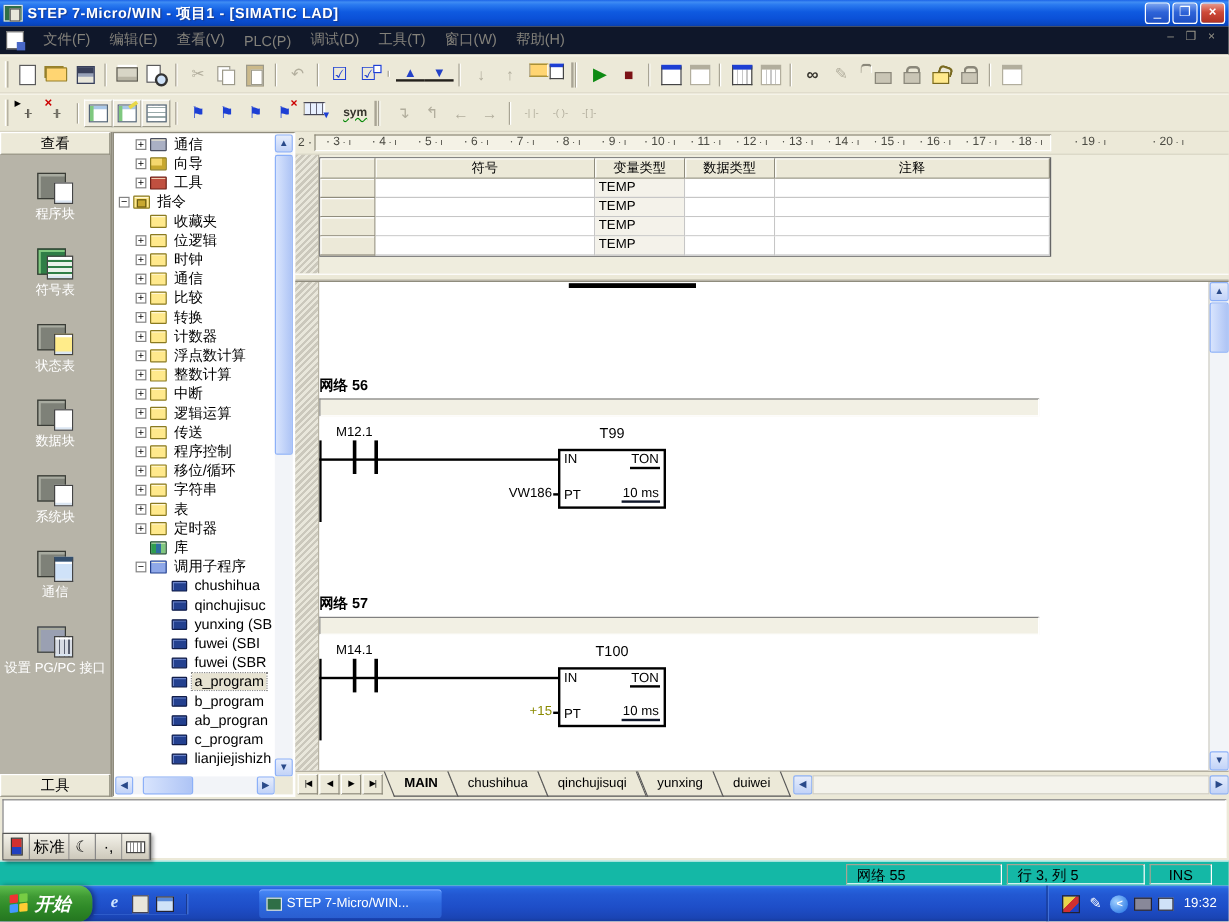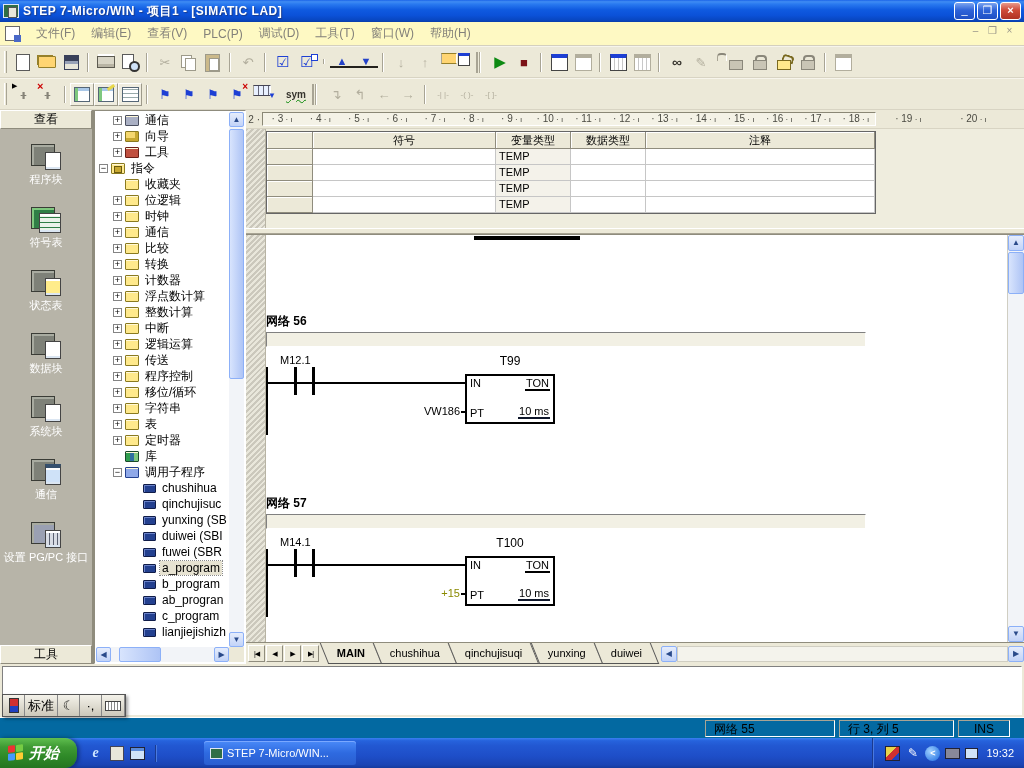--- a/index.html
+++ b/index.html
@@ -10,21 +10,21 @@
 .titlebar{height:22px;display:flex;align-items:center;padding:0 3px;
  background:linear-gradient(180deg,#1c64e8 0%,#3f8cf3 8%,#2a7af0 18%,#0f5ae0 45%,#0b51d8 70%,#0846c0 92%,#0a3da8 100%);color:#fff}
 .titlebar .appico{width:16px;height:14px;margin-right:4px;background:#2f6e46;border:1px solid #dfe6f5;position:relative;flex:none}
 .titlebar .appico::after{content:"";position:absolute;right:1px;top:2px;width:7px;height:9px;background:#e8e6da;border:1px solid #555}
 .title-text{font-weight:bold;font-size:12px;letter-spacing:.5px;text-shadow:1px 1px 1px #1a3c8c;white-space:nowrap;overflow:hidden;flex:1}
 .winbtn{width:21px;height:18px;margin-left:2px;border:1px solid #fff;border-radius:3px;color:#fff;font-size:11px;line-height:15px;text-align:center;flex:none;
  background:linear-gradient(180deg,#7ba4f0,#2e63d8 45%,#1e4fc4)}
 .winbtn.close{background:linear-gradient(180deg,#e89a8c,#ce4a38 45%,#b03224);font-weight:bold}
 
 
-.menubar{height:24px;display:flex;align-items:center;background:#fef9c3;border-bottom:1px solid #d4d0bf;padding-left:3px}
+.menubar{height:24px;display:flex;align-items:center;background:#0f172a;border-bottom:1px solid #d4d0bf;padding-left:3px}
 .menubar .docico{width:15px;height:15px;background:#fff;border:1px solid #6a6a6a;margin:0 8px 0 2px;position:relative;flex:none}
 .menubar .docico::after{content:"";position:absolute;right:-2px;bottom:-2px;width:7px;height:7px;background:#4968c8}
 .menu-item{padding:2px 8px;color:#83817a;white-space:nowrap}
 .mdi-controls{margin-left:auto;display:flex;padding-right:6px}
 .mdi-btn{width:17px;height:15px;text-align:center;color:#9a978a;font-size:10px;line-height:14px}
 
 
 .tbar{height:32px;display:flex;align-items:center;background:#ece9d8;border-top:1px solid #f7f5ec;border-bottom:1px solid #d8d4c3;padding-left:2px}
 .grip{width:3px;height:22px;border-left:1px solid #fff;border-right:1px solid #a8a494;margin:0 4px 0 2px;flex:none}
 .tb{width:24px;height:23px;display:flex;align-items:center;justify-content:center;position:relative;font-size:13px;color:#35332c;flex:none}
@@ -180,35 +180,35 @@
 .tab-hsb .track{flex:1;height:16px;background:#f4f3ec;border:1px solid #d0cec2}
 .tab-hsb .sb-btn{width:16px;height:16px}
 
 
 .outputwin{height:53px;background:#ece9d8;padding:2px;flex:none}
 .outputinner{height:100%;background:#fff;border:1px solid;border-color:#808080 #fff #fff #808080}
 .imebar{position:absolute;left:2px;top:694px;height:23px;display:flex;background:#d8d4c8;border:1px solid #555;box-shadow:2px 2px 3px rgba(0,0,0,.35)}
 .imeseg{min-width:22px;padding:0 3px;display:flex;align-items:center;justify-content:center;border-right:1px solid #888;background:linear-gradient(180deg,#f4f2ea,#ccc8ba);font-size:13px}
 .imelogo{width:10px;height:15px;background:linear-gradient(180deg,#d03030 0 50%,#2040c0 50%);border:1px solid #333}
 .imekbd{width:16px;height:10px;background:repeating-linear-gradient(90deg,#fff 0 2px,#888 2px 3px);border:1px solid #444}
-.statusbar{height:21px;background:#0369a1;border-top:1px solid #fff;display:flex;align-items:center;justify-content:flex-end;padding:0 14px;gap:4px}
+.statusbar{height:21px;background:#14b8a6;border-top:1px solid #fff;display:flex;align-items:center;justify-content:flex-end;padding:0 14px;gap:4px}
 .scell{height:17px;line-height:16px;padding:0 8px;border:1px solid;border-color:#a8a494 #fff #fff #a8a494;font-size:12px}
 .scell.c1{width:130px}.scell.c2{width:115px}.scell.c3{width:52px;text-align:center}
 .taskbar{height:30px;background:linear-gradient(180deg,#3a80f0 0%,#2663dd 9%,#2258d2 25%,#1e4ec8 60%,#1a44b4 90%,#153a9c 100%);display:flex;align-items:center;color:#fff}
 .startbtn{height:30px;padding:0 18px 0 8px;display:flex;align-items:center;gap:5px;border-radius:0 12px 12px 0;
  background:linear-gradient(180deg,#5fbf4f 0%,#3f9a34 30%,#2f8a28 60%,#247520 100%);box-shadow:2px 0 4px rgba(0,0,0,.4);font-style:italic;font-weight:bold;font-size:15px}
 .flag{width:16px;height:16px;display:grid;grid-template-columns:7px 7px;grid-template-rows:7px 7px;gap:1px;transform:skewY(-6deg)}
 .flag i{border-radius:1px}
 .flag .r{background:#e33} .flag .g{background:#7c4} .flag .b{background:#49f} .flag .y{background:#fc3}
 .ql{display:flex;align-items:center;gap:6px;padding:0 10px;border-right:1px solid #1a3a90;box-shadow:1px 0 0 #4a7ae0}
 .qlico{width:17px;height:17px;display:flex;align-items:center;justify-content:center;font-size:14px}
 .ie-e{color:#cfe6ff;font-weight:bold;font-style:italic;font-family:"Liberation Serif","DejaVu Serif",serif}
 .qlico.doc{background:#e8e6da;border:1px solid #445;width:14px;height:15px}
 .qlico.desk{background:#cfe2f8;border:1px solid #223;width:15px;height:13px;box-shadow:inset 0 3px 0 #5a8ad8}
-.taskbtn{margin-left:48px;width:152px;height:24px;border-radius:3px;background:linear-gradient(180deg,#4a8af8,#2e6ae0 50%,#2a5ed0);box-shadow:inset 0 1px 0 #7aa8ff;display:flex;align-items:center;gap:4px;padding:0 6px;font-size:11px}
+.taskbtn{margin-left:60px;width:152px;height:24px;border-radius:3px;background:linear-gradient(180deg,#4a8af8,#2e6ae0 50%,#2a5ed0);box-shadow:inset 0 1px 0 #7aa8ff;display:flex;align-items:center;gap:4px;padding:0 6px;font-size:11px}
 .taskbtn .tico{width:13px;height:11px;background:#2f6e46;border:1px solid #dfe6f5;flex:none}
 .tray{margin-left:auto;height:30px;display:flex;align-items:center;gap:5px;padding:0 10px 0 12px;border-left:1px solid #1a3a90;box-shadow:inset 1px 0 0 #4a7ae0;font-size:11px}
 .trayico{width:15px;height:15px;display:flex;align-items:center;justify-content:center;font-size:12px}
 .trayico.ime{background:linear-gradient(135deg,#e8d44a 0 40%,#d03030 40% 70%,#2040c0 70%);border:1px solid #223}
 .trayico.circ{width:15px;height:15px;border-radius:50%;background:radial-gradient(circle at 35% 35%,#9fd0ff,#1a6ae0);color:#fff;font-size:9px;font-weight:bold}
 .trayico.cam{background:#889;border:1px solid #223;height:11px}
 .trayico.net{background:#cfe2f8;border:1px solid #223;height:11px;width:13px}
 .tray .time{margin-left:3px}
 </style>
 </head>
@@ -496,21 +496,21 @@
 
         <div class="trow lv2">
           <span class="expbox"></span>
           <span class="ticon ic-sbr"></span>
           <span class="tlabel">yunxing (SB</span>
         </div>
 
         <div class="trow lv2">
           <span class="expbox"></span>
           <span class="ticon ic-sbr"></span>
-          <span class="tlabel">duiwei (SBI</span>
+          <span class="tlabel">fuwei (SBI</span>
         </div>
 
         <div class="trow lv2">
           <span class="expbox"></span>
           <span class="ticon ic-sbr"></span>
           <span class="tlabel">fuwei (SBR</span>
         </div>
 
         <div class="trow lv2 selected">
           <span class="expbox"></span>

